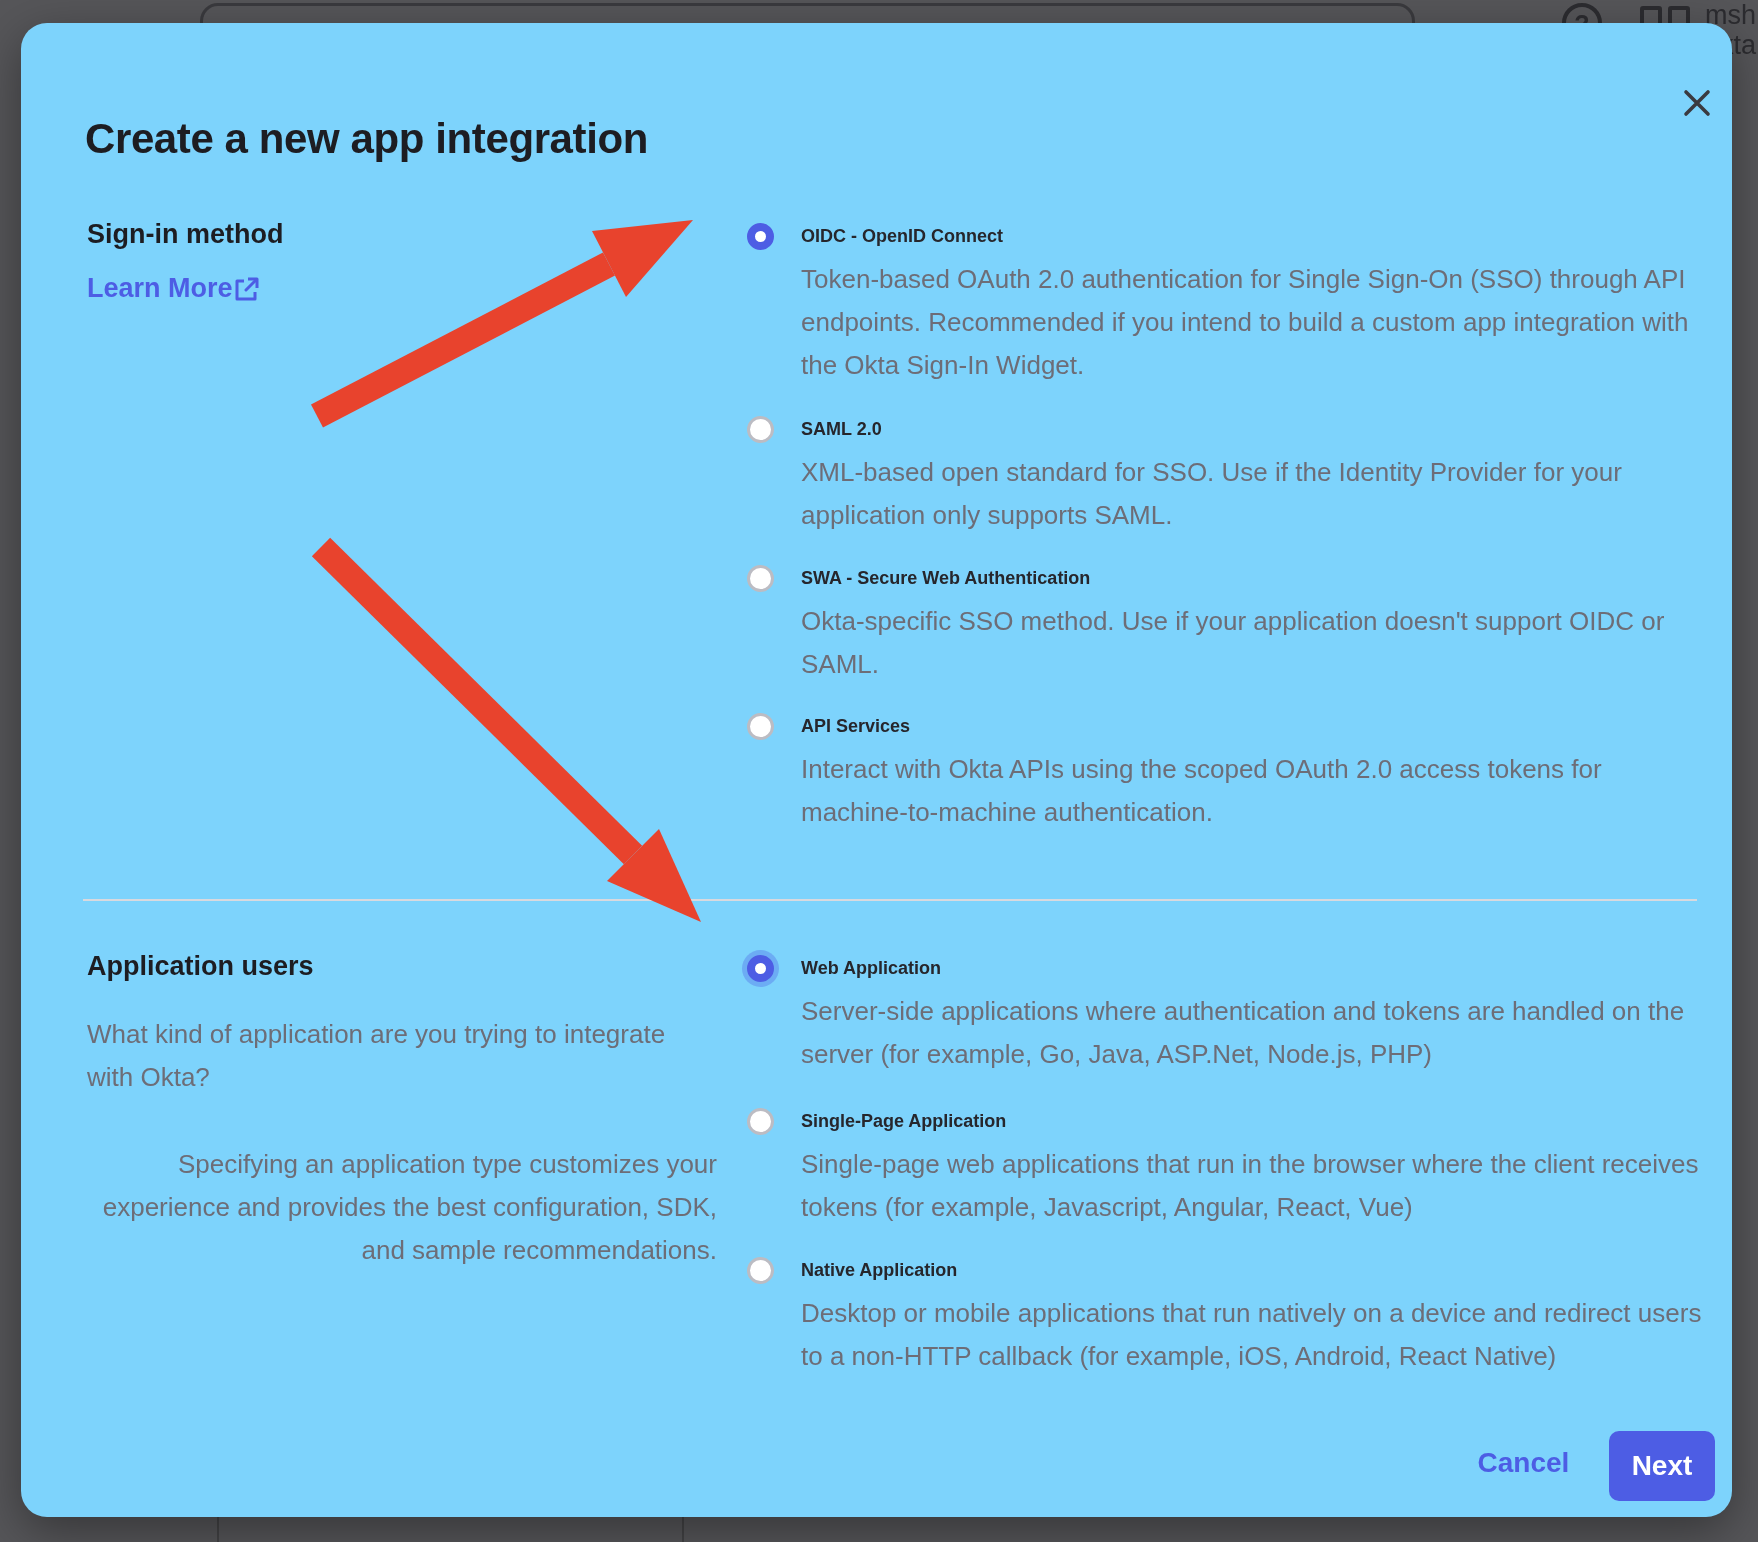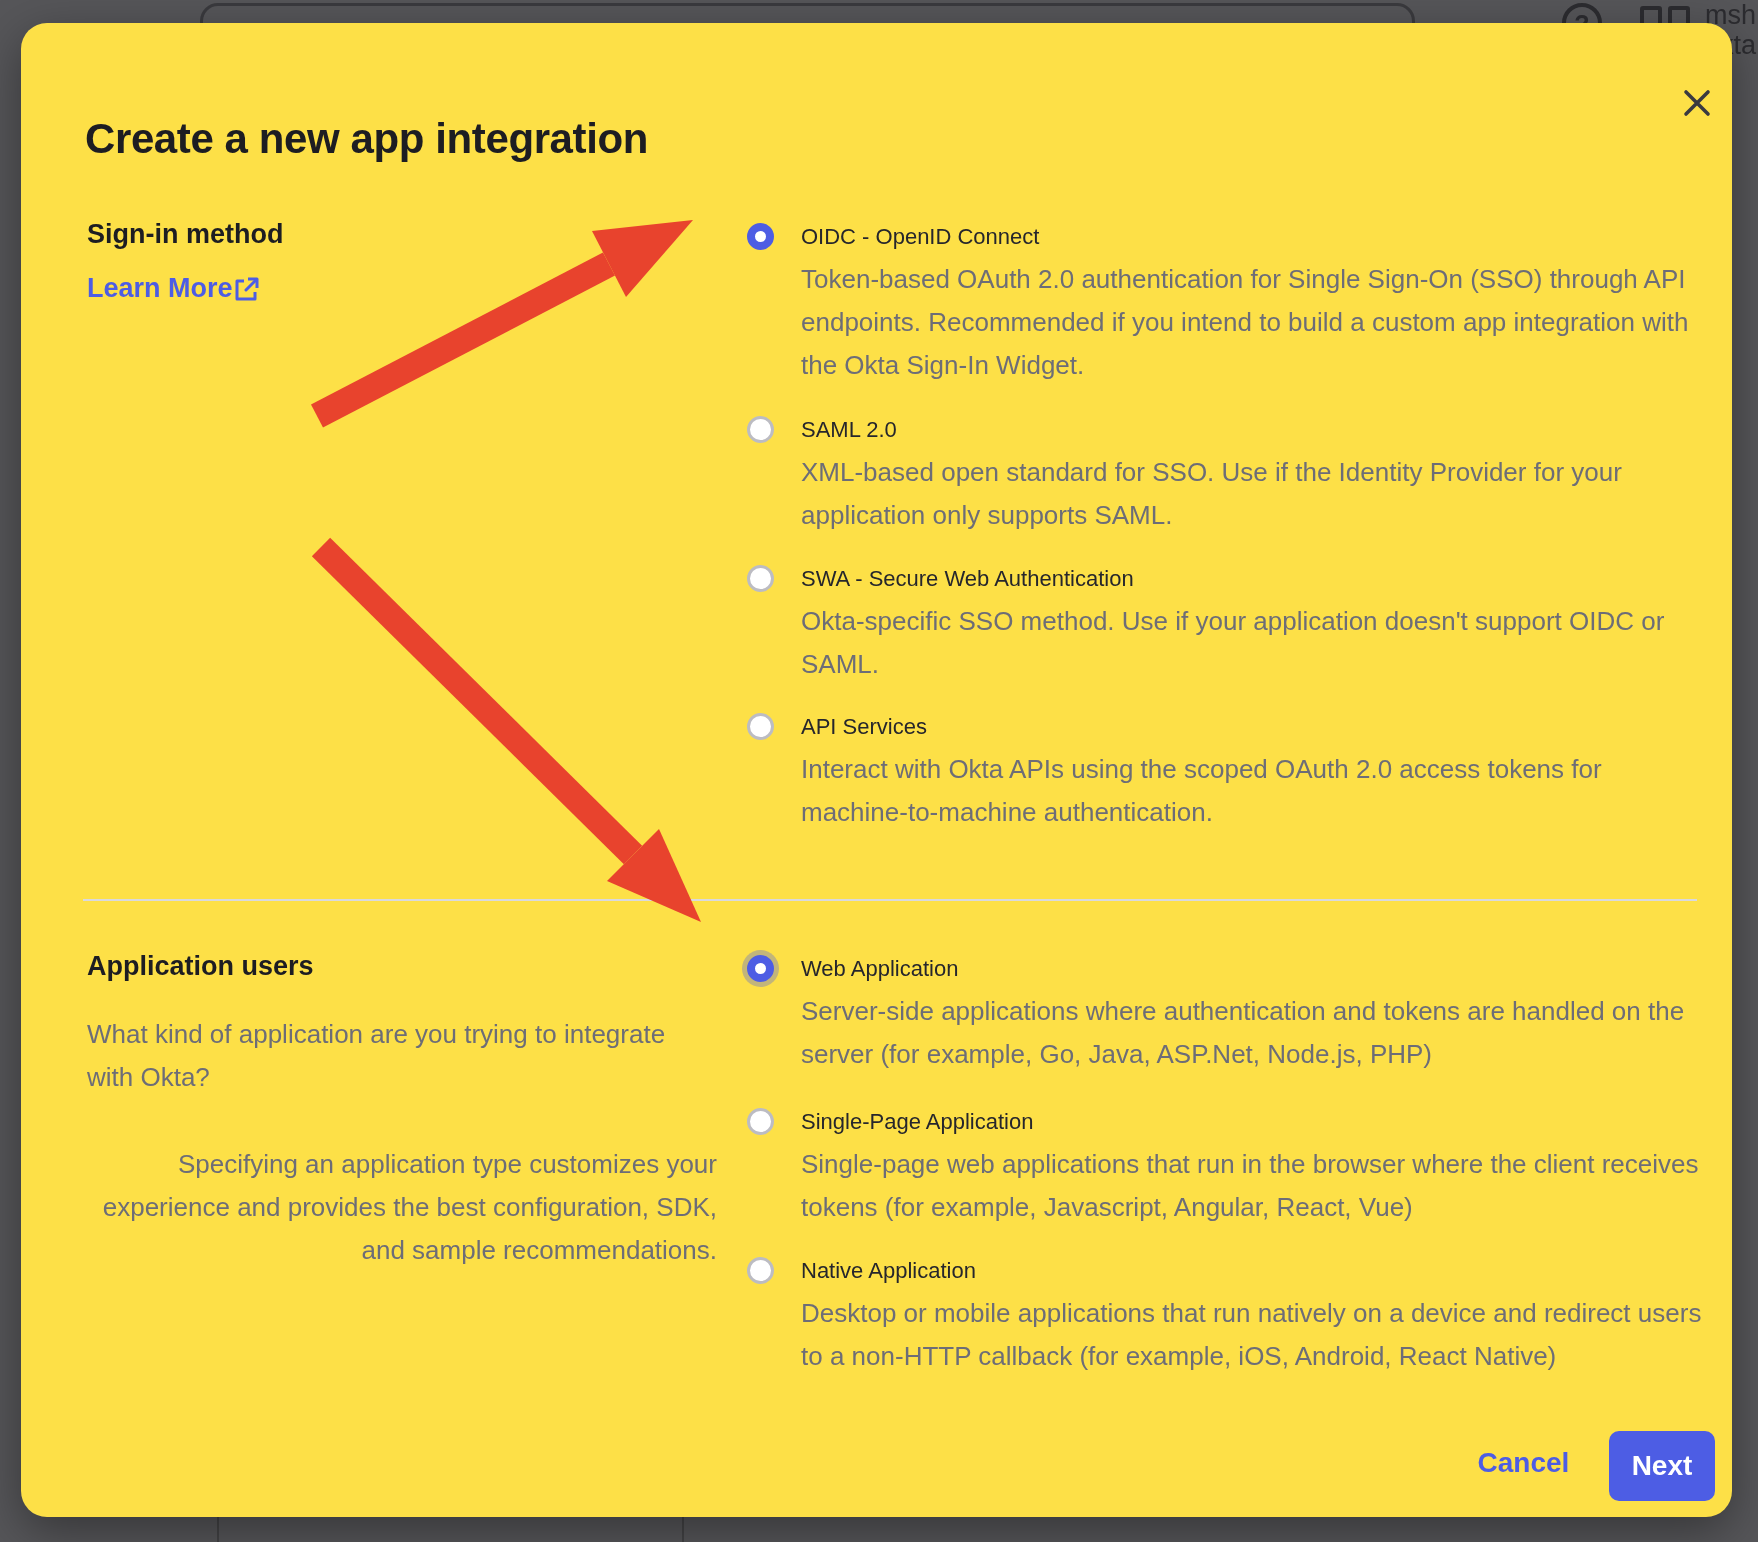--- a/index.html
+++ b/index.html
@@ -29,21 +29,21 @@
   .bg-account { position:absolute; right:2px; color:#2c2c30; font-size:27px; line-height:30px; text-align:left; }
   .bg-account.l1 { top:0px;text-align:center; }
   .bg-account.l2 { top:30px; }
   .bg-vline { position:absolute; top:1515px; width:2px; height:27px; background:rgba(0,0,0,.22); }
   .bg-vline.v1 { left:217px; }
   .bg-vline.v2 { left:682px; }
 
   
   .modal {
     position:absolute; left:21px; top:23px; width:1711px; height:1494px;
-    background:#fde047; border-radius:26px; z-index:10;
+    background:#7dd3fc; border-radius:26px; z-index:10;
     box-shadow:0 14px 48px rgba(0,0,0,.38);
   }
   .close-btn {
     position:absolute; left:1652px; top:56px; width:48px; height:48px;
     background:none; border:none; cursor:pointer;
     display:flex; align-items:center; justify-content:center;
   }
   .dlg-title {
     position:absolute; left:64px; top:92px;
     font-size:42px; font-weight:600; letter-spacing:-.4px; color:#1d1d22;
@@ -73,21 +73,21 @@
   }
 
   
   .opt { position:absolute; left:726px; width:968px; cursor:pointer; }
   .radio {
     position:absolute; left:0; top:8px; width:27px; height:27px;
     border-radius:50%; background:#fff; border:3px solid #bcbcc3;
   }
   .radio.sel { border:8px solid #4d5de4; }
   .radio.halo { box-shadow:0 0 0 5px rgba(77,93,228,.33); }
-  .opt-label { margin-left:54px; font-size:22px; color:#26262c; line-height:43px; }
+  .opt-label { margin-left:54px; font-size:18px; color:#26262c; line-height:43px;font-weight:bold; }
   .opt-desc  { margin-left:54px; width:914px; font-size:26px; color:#6d6d77; line-height:43px; }
 
   
   .cancel-btn {
     position:absolute; left:1440px; top:1424px; width:125px;
     background:none; border:none; cursor:pointer; 
     font-size:28px; font-weight:700; color:#4d5de4;
     font-family:inherit;
   }
   .next-btn {

